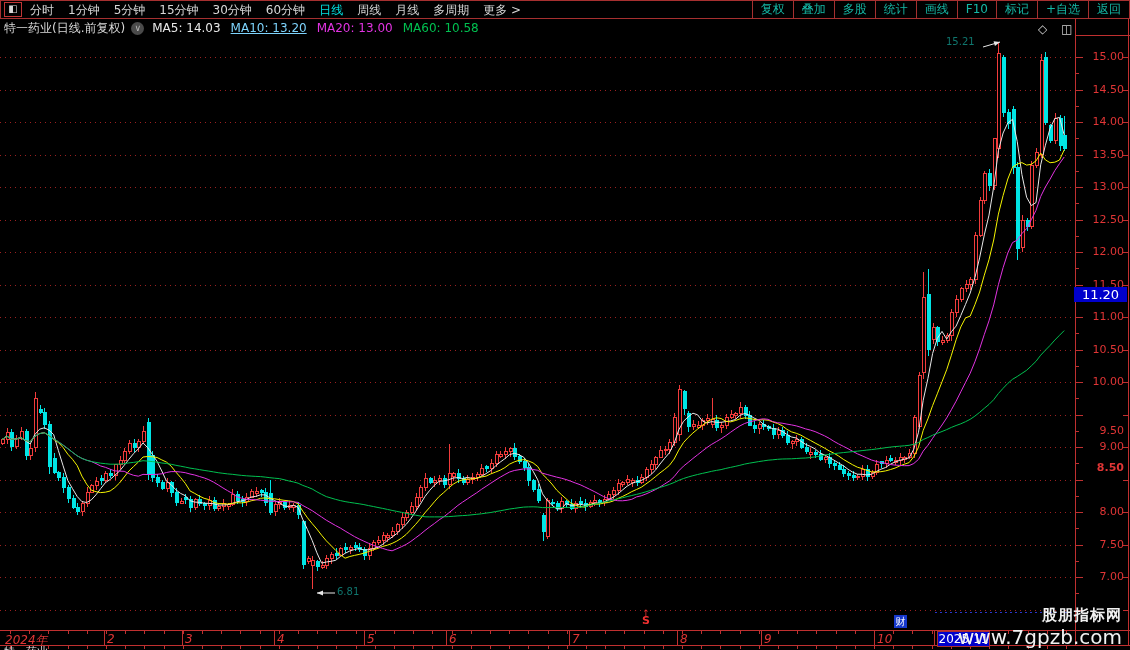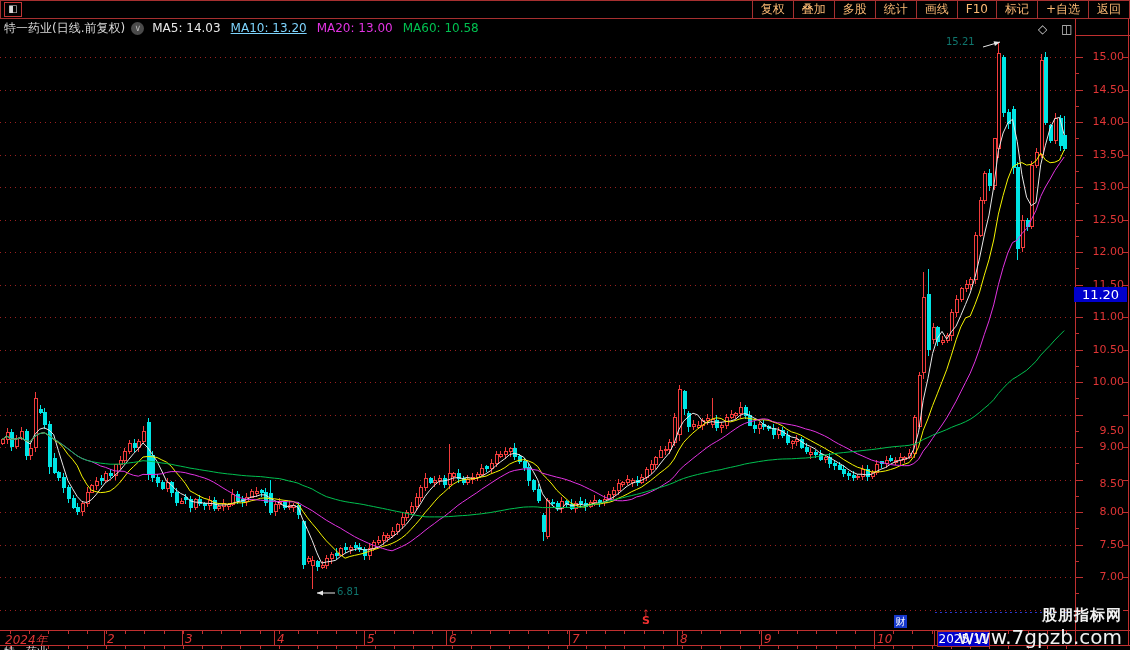--- a/index.html
+++ b/index.html
@@ -7,21 +7,21 @@
        font-family:"DejaVu Sans",sans-serif;-webkit-font-smoothing:none;}
   
   .topbar{position:absolute;left:0;top:0;width:1128px;height:17px;
           border:1px solid #a63030;background:#000;display:flex;align-items:center;z-index:20;}
   .tb-iconbox{width:16px;height:13px;margin-left:3px;border:1px solid #c03535;color:#d8d8d8;
               font-size:10px;line-height:12px;text-align:center;}
   .tb-left{display:flex;margin-left:8px;}
   .tb-left span{color:#d8d8d8;font-size:12px;line-height:16px;margin-right:14px;white-space:nowrap;cursor:default;}
   .tb-left span.active{color:#00e5e5;}
   .tb-right{margin-left:auto;display:flex;height:17px;}
-  .tb-right span{color:#fdba74;font-size:12px;line-height:16px;padding:0 8px;
+  .tb-right span{color:#14b8a6;font-size:12px;line-height:16px;padding:0 8px;
                  border-left:1px solid #a63030;white-space:nowrap;}
   
   .titlerow{position:absolute;left:0;top:19px;width:886px;height:18px;display:flex;
             align-items:center;z-index:20;}
   .stock-title{color:#d9d9d9;font-size:12px;margin-left:4px;}
   .chev{width:13px;height:13px;margin-left:6px;border-radius:50%;background:#4a4a4a;color:#b8b8b8;
         font-size:9px;line-height:12px;text-align:center;}
   .ma-labels{display:flex;margin-left:8px;}
   .ma-labels span{font-size:12px;margin-right:10px;white-space:nowrap;text-align:center;}
   .tr-icons{position:absolute;top:22px;left:1038px;color:#cfcfcf;font-size:12px;z-index:20;letter-spacing:5px;}
@@ -727,20 +727,33 @@
       <polygon points="1000,42 994.9492228005512,46.091411697877476 993.5383911805935,41.294584190021126" stroke="none"></polygon>
     </g>
     <g stroke="#e8e8e8" fill="#e8e8e8">
       <line x1="335" y1="593" x2="317" y2="593" stroke-width="1"></line>
       <polygon points="317,593 323,590.5 323,595.5" stroke="none"></polygon>
     </g>
   </svg>
 
 <div class="topbar">
   <div class="tb-iconbox">◧</div>
+  <div class="tb-left" id="tb-left">
+      <span>分时</span>
+      <span>1分钟</span>
+      <span>5分钟</span>
+      <span>15分钟</span>
+      <span>30分钟</span>
+      <span>60分钟</span>
+      <span class="active" style="color: rgb(0, 229, 229);">日线</span>
+      <span>周线</span>
+      <span>月线</span>
+      <span>多周期</span>
+      <span>更多 &gt;</span>
+    </div>
   <div class="tb-right" id="tb-right">
       <span>复权</span>
       <span>叠加</span>
       <span>多股</span>
       <span>统计</span>
       <span>画线</span>
       <span>F10</span>
       <span>标记</span>
       <span>+自选</span>
       <span>返回</span>
@@ -766,21 +779,21 @@
     <div class="ylab" style="left: 1074px; top: 147.5px;">13.50</div>
     <div class="ylab" style="left: 1074px; top: 180px;">13.00</div>
     <div class="ylab" style="left: 1074px; top: 212.5px;">12.50</div>
     <div class="ylab" style="left: 1074px; top: 245px;">12.00</div>
     <div class="ylab" style="left: 1074px; top: 277.5px;">11.50</div>
     <div class="ylab" style="left: 1074px; top: 310px;">11.00</div>
     <div class="ylab" style="left: 1074px; top: 342.5px;">10.50</div>
     <div class="ylab" style="left: 1074px; top: 375px;">10.00</div>
     <div class="ylab" style="left: 1074px; top: 407.5px; margin-top: 16px;">9.50</div>
     <div class="ylab" style="left: 1074px; top: 440px;">9.00</div>
-    <div class="ylab" style="left: 1074px; top: 477px;">8.50</div>
+    <div class="ylab" style="left: 1074px; top: 461px; font-weight: bold;">8.50</div>
     <div class="ylab" style="left: 1074px; top: 505px;">8.00</div>
     <div class="ylab" style="left: 1074px; top: 537.5px;">7.50</div>
     <div class="ylab" style="left: 1074px; top: 570px;">7.00</div>
   </div>
 <div id="xlabels">
     <div class="xlab" style="left: 5px;">2024年</div>
     <div class="xlab" style="left: 107px;">2</div>
     <div class="xlab" style="left: 185px;">3</div>
     <div class="xlab" style="left: 277px;">4</div>
     <div class="xlab" style="left: 367px;">5</div>

